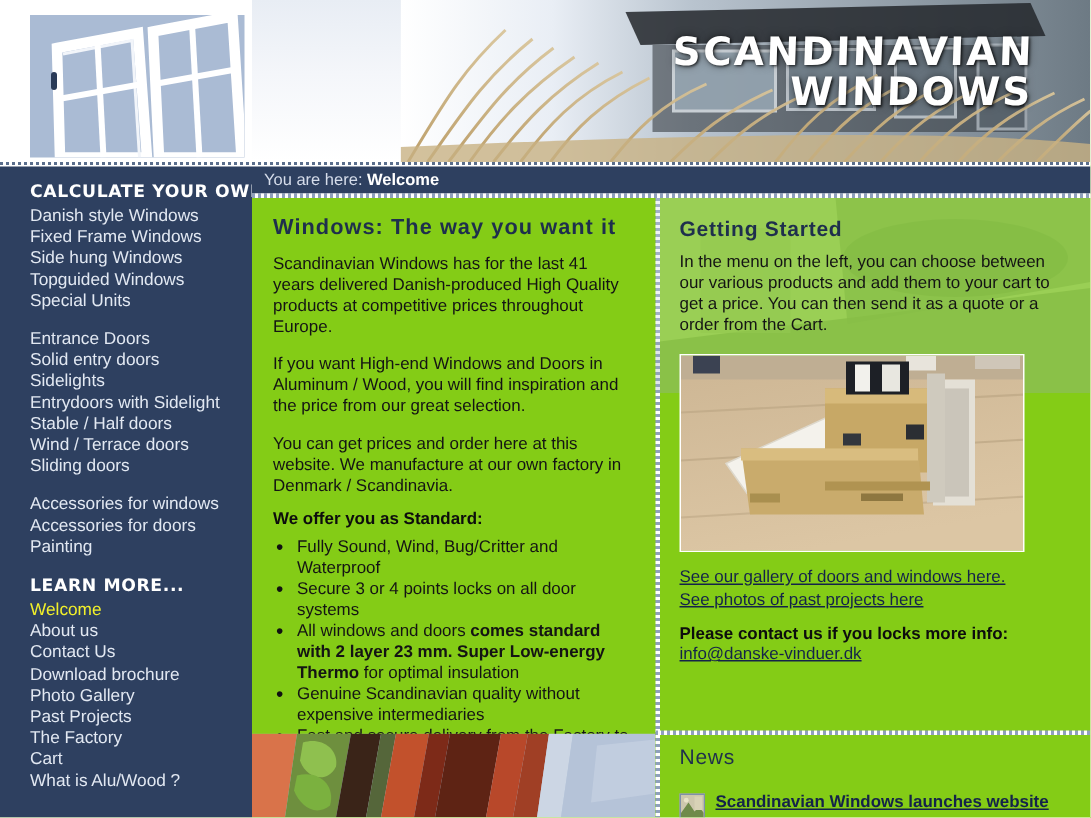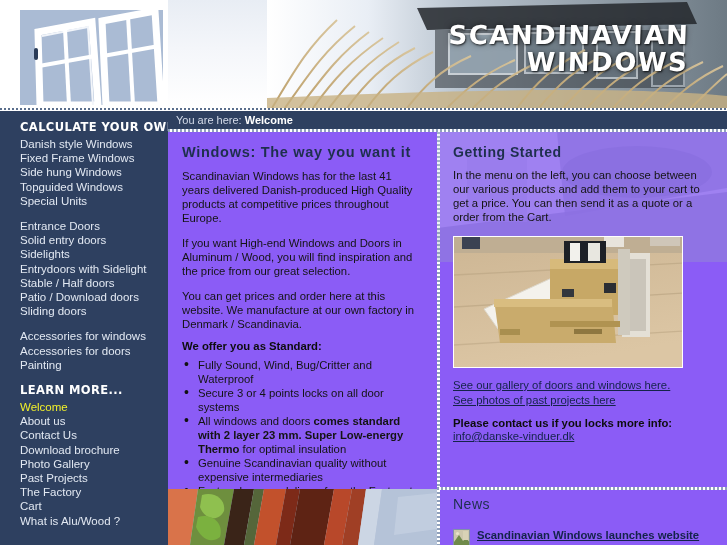--- a/index.html
+++ b/index.html
@@ -91,21 +91,21 @@
   }
   .crumb b { color: #ffffff; font-weight: bold; }
   .crumb-dots {
     position: absolute; left: 168px; top: 129px; width: 559px; height: 3px;
     background-image: repeating-linear-gradient(90deg,#8fa0bb 0 2px, #ffffff 2px 4px);
   }
 
   
   .content {
     position: absolute; left: 168px; top: 132px; width: 559px; height: 413px;
-    background: #8b5cf6;
+    background: #84cc16;
     overflow: hidden;
   }
   .col-main {
     position: absolute; left: 0px; top: 0px; width: 269px; height: 413px;
     padding: 8px 16px 0 14px;
     overflow: hidden;
   }
   .col-right {
     position: absolute; left: 269px; top: 0px; width: 290px; height: 413px;
     overflow: hidden;
@@ -277,21 +277,21 @@
     <a class="side-link" href="#">Topguided Windows</a>
     <a class="side-link" href="#">Special Units</a>
 
     <div class="side-gap"></div>
 
     <a class="side-link" href="#">Entrance Doors</a>
     <a class="side-link" href="#">Solid entry doors</a>
     <a class="side-link" href="#">Sidelights</a>
     <a class="side-link" href="#">Entrydoors with Sidelight</a>
     <a class="side-link" href="#">Stable / Half doors</a>
-    <a class="side-link" href="#">Patio / Download doors</a>
+    <a class="side-link" href="#">Wind / Terrace doors</a>
     <a class="side-link" href="#">Sliding doors</a>
 
     <div class="side-gap"></div>
 
     <a class="side-link" href="#">Accessories for windows</a>
     <a class="side-link" href="#">Accessories for doors</a>
     <a class="side-link" href="#">Painting</a>
 
     <div class="side-gap"></div>
 

